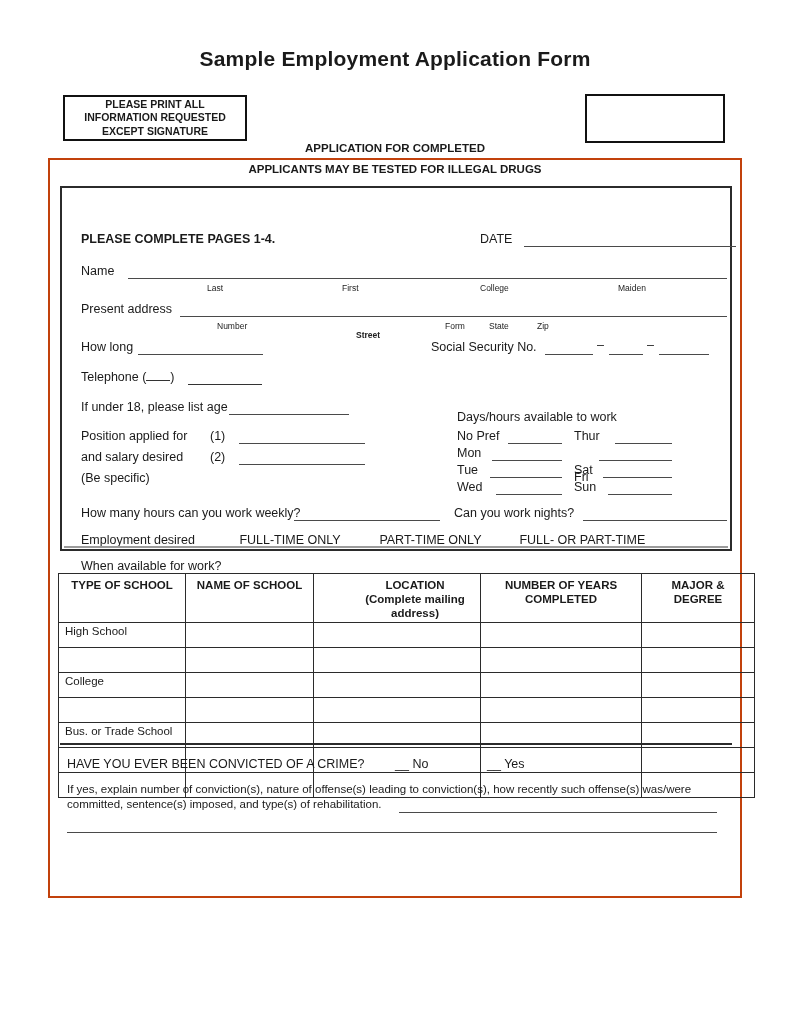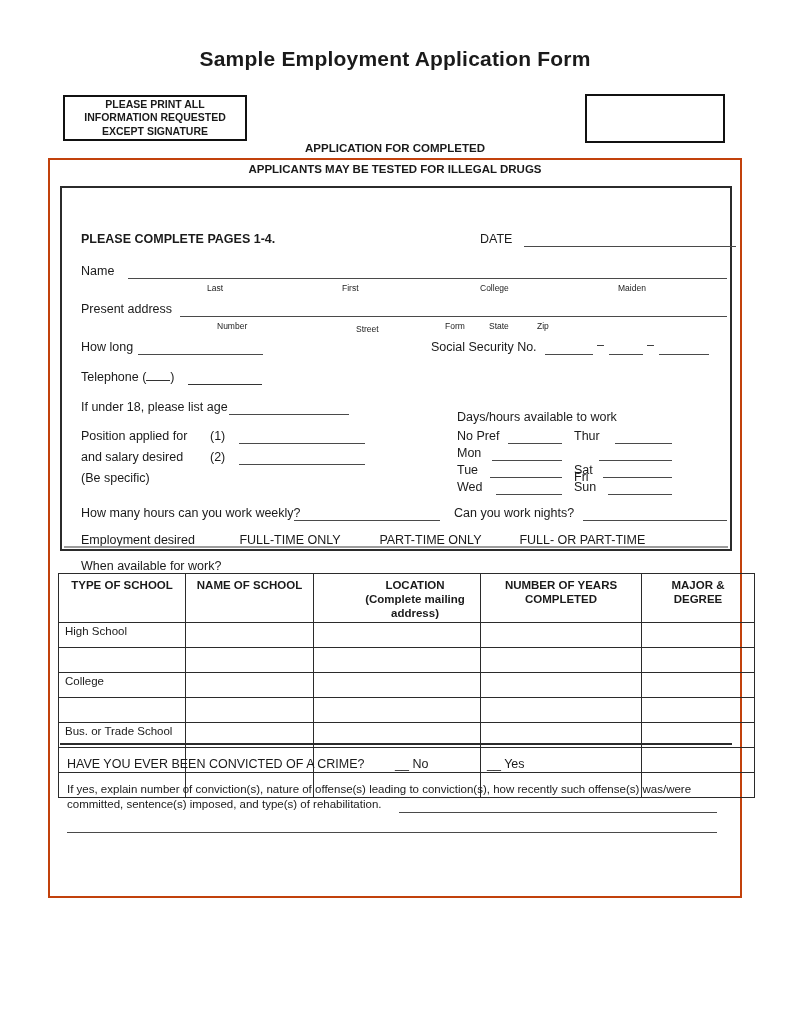--- a/index.html
+++ b/index.html
@@ -216,21 +216,21 @@
       <div class="field-label" style="left:19px; top:76px;">Name</div>
       <div class="rule" style="left:66px; top:90px; width:599px;"></div>
       <div class="sub-label" style="left:145px; top:95px;">Last</div>
       <div class="sub-label" style="left:280px; top:95px;">First</div>
       <div class="sub-label" style="left:418px; top:95px;">College</div>
       <div class="sub-label" style="left:556px; top:95px;">Maiden</div>
 
       <div class="field-label" style="left:19px; top:114px;">Present address</div>
       <div class="rule" style="left:118px; top:128px; width:547px;"></div>
       <div class="sub-label" style="left:155px; top:133px;">Number</div>
-      <div class="sub-label" style="left:294px; top:136px;">Street</div>
+      <div class="sub-label" style="left:294px; top:142px;font-weight:bold;">Street</div>
       <div class="sub-label" style="left:383px; top:133px;">Form</div>
       <div class="sub-label" style="left:427px; top:133px;">State</div>
       <div class="sub-label" style="left:475px; top:133px;">Zip</div>
 
       <div class="field-label" style="left:19px; top:152px;">How long</div>
       <div class="rule" style="left:76px; top:166px; width:125px;"></div>
 
       <div class="field-label" style="left:369px; top:152px;">Social Security No.</div>
       <div class="rule" style="left:483px; top:166px; width:48px;"></div>
       <div class="field-label" style="left:535px; top:150px;">–</div>

